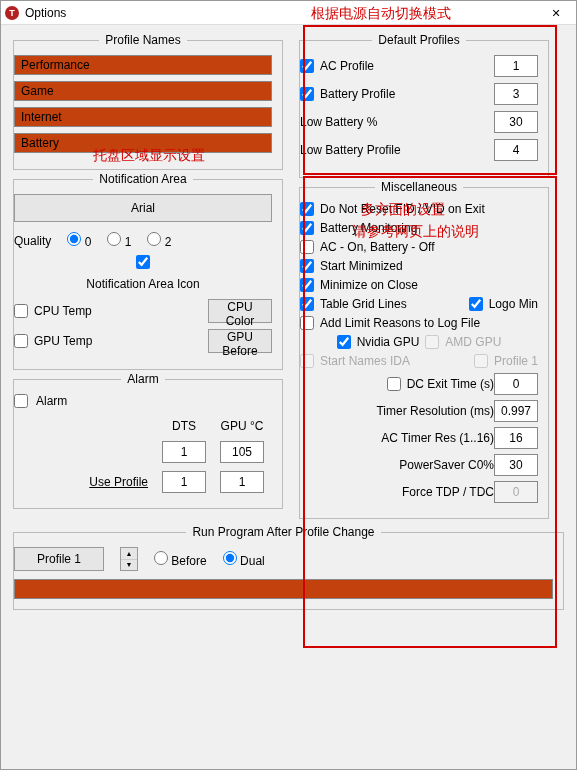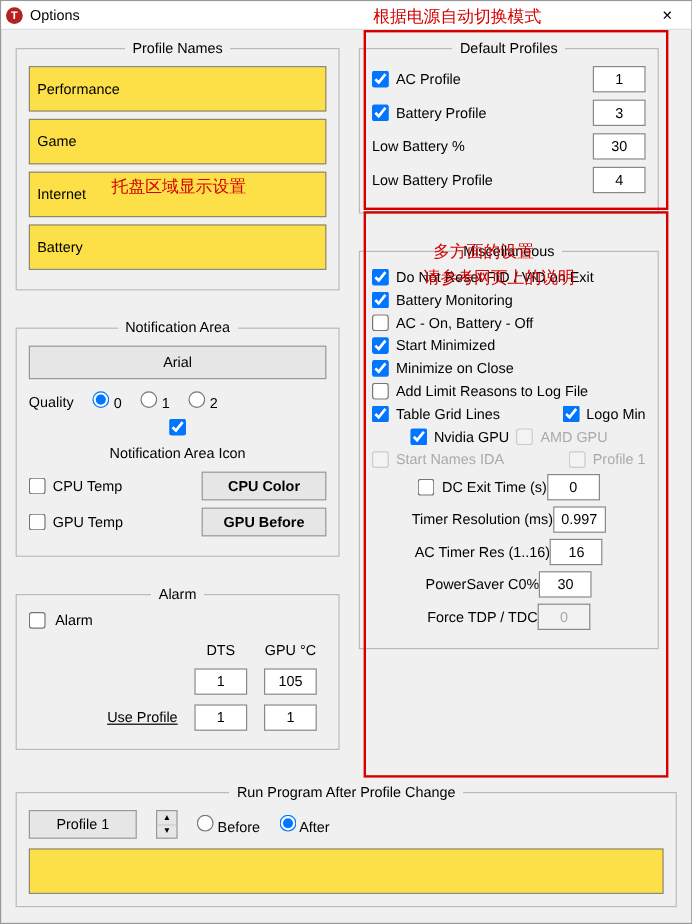--- a/index.html
+++ b/index.html
@@ -62,39 +62,39 @@
   z-index: 40;
 }
 
 .content {
   position: absolute;
   top: 24px; left: 0; right: 0; bottom: 0;
   padding: 8px 12px;
 }
 fieldset {
   border: 1px solid #bbb;
-  margin-bottom: 24px;
-  padding: 8px 10px 10px 10px;
+  margin-bottom: 2px;
+  padding: 8px 10px 10px 0;
   position: relative;
 }
 legend {
   padding: 0 6px;
   font-size: 12px;
   text-align: center;
   margin: 0 auto;
 }
 .cols { display: flex; gap: 16px; }
 .col-left { width: 270px; }
 .col-right { width: 250px; }
 
 .txt-input {
   width: 100%;
-  height: 38px;
+  height: 20px;
   border: 1px solid #888;
-  background: #fde047;
+  background: #c2410c;
   padding: 2px 6px;
   font-size: 12px;
   margin-bottom: 6px;
 }
 .txt-small {
   width: 44px;
   height: 22px;
   border: 1px solid #888;
   background: #fff;
   text-align: center;
@@ -123,21 +123,21 @@
 input[type=radio] { width: 14px; height: 14px; }
 
 .def-row {
   display: flex;
   align-items: center;
   justify-content: space-between;
   margin-bottom: 6px;
 }
 .def-row .lab { display: flex; align-items: center; gap: 6px; }
 
-.notif-grid .btn { width: 104px; font-weight: bold; }
+.notif-grid .btn { width: 64px; }
 .alarm-grid td { padding: 3px 6px; text-align: center; }
 .runrow {
   display: flex;
   align-items: center;
   gap: 16px;
   margin-bottom: 8px;
 }
 .spin {
   width: 18px; height: 24px;
   display: inline-flex;
@@ -151,21 +151,21 @@
 .misc-row {
   display: flex;
   align-items: center;
   gap: 6px;
   margin-bottom: 5px;
   font-size: 12px;
 }
 .misc-num-row {
   display: flex;
   align-items: center;
-  justify-content: center;
+  justify-content: flex-end;
   margin-bottom: 5px;
 }
 .dim { color: #aaa; }
 </style>
 </head>
 <body>
 
 <div class="window">
   <div class="titlebar">
     <div class="app-icon">T</div>
@@ -300,35 +300,35 @@
               <span>AC - On, Battery - Off</span>
             </div>
           <div class="misc-row">
               <input type="checkbox" class="chk" checked="" style="">
               <span>Start Minimized</span>
             </div>
           <div class="misc-row">
               <input type="checkbox" class="chk" checked="" style="">
               <span>Minimize on Close</span>
             </div>
+          <div class="misc-row" style="justify-content:space-between;">
+            <span style="display:flex; gap:6px;">
+                <input type="checkbox" class="chk" checked="" style="">
+                <span>Table Grid Lines</span>
+              </span>
+            <span style="display:flex; gap:6px;">
+                <input type="checkbox" class="chk" checked="" style="">
+                <span>Logo Min</span>
+              </span>
+          </div>
+
           <div class="misc-row">
               <input type="checkbox" class="chk" style="">
               <span>Add Limit Reasons to Log File</span>
             </div>
-
-          <div class="misc-row" style="justify-content:space-between;">
-            <span style="display:flex; gap:6px;">
-                <input type="checkbox" class="chk" checked="" style="">
-                <span>Table Grid Lines</span>
-              </span>
-            <span style="display:flex; gap:6px;">
-                <input type="checkbox" class="chk" checked="" style="">
-                <span>Logo Min</span>
-              </span>
-          </div>
           <div class="misc-row" style="justify-content:center;">
             <span style="display:flex; gap:6px;">
                 <input type="checkbox" class="chk" checked="" style="">
                 <span>Nvidia GPU</span>
               </span>
             <span class="dim" style="display:flex; gap:6px;">
                 <input type="checkbox" class="chk" disabled="" style="">
                 <span>AMD GPU</span>
               </span>
           </div>
@@ -372,18 +372,18 @@
 
     <fieldset style="margin-top:4px;">
       <legend>Run Program After Profile Change</legend>
       <div class="runrow">
         <button class="btn" style="width:90px;">Profile 1</button>
         <div class="spin">
             <span>▲</span>
             <span>▼</span>
           </div>
         <label><input type="radio" name="ba" style=""> <span>Before</span></label>
-        <label><input type="radio" name="ba" checked="" style=""> <span>After</span></label>
+        <label><input type="radio" name="ba" checked="" style=""> <span>Dual</span></label>
       </div>
       <input class="txt-input" style="margin-bottom: 0px;" value="">
     </fieldset>
   </div>
 </div>
 
 </body></html>

